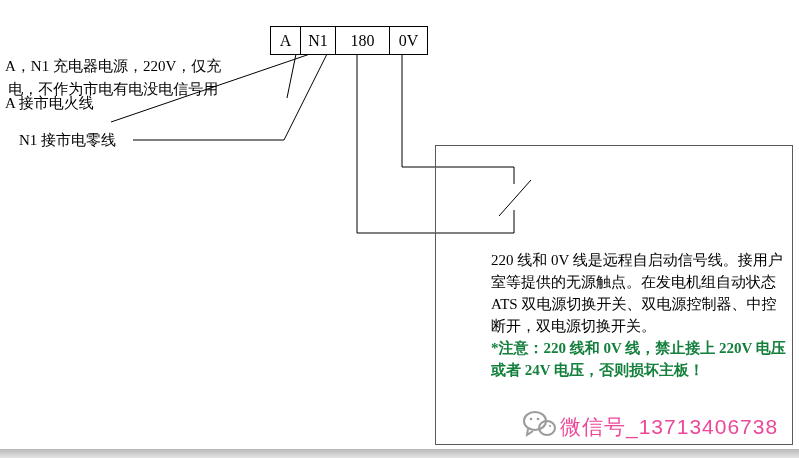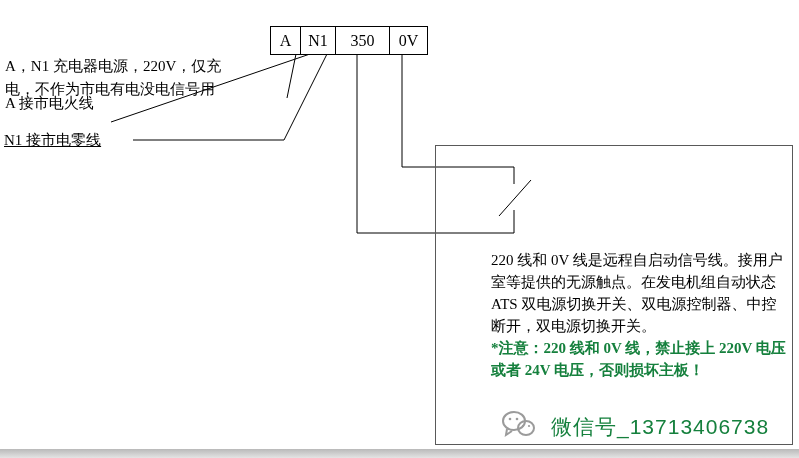--- a/index.html
+++ b/index.html
@@ -3,48 +3,48 @@
 <meta charset="utf-8">
 <style>
   html,body{margin:0;padding:0;}
   body{font-family:"Liberation Serif","DejaVu Serif",serif;background:#ffffff;}
   #canvas{position:relative;width:799px;height:458px;background:#fff;overflow:hidden;}
   svg.wires{position:absolute;left:0;top:0;z-index:1;}
   .terminal-strip{position:absolute;left:270px;top:26px;display:flex;z-index:2;background:#fff;}
   .cell{border:1px solid #000;height:27px;display:flex;align-items:center;justify-content:center;font-size:16px;margin-left:-1px;color:#000;}
   .cell:first-child{margin-left:0;}
   .w-a{width:29px;}.w-n1{width:34px;}.w-220{width:53px;}.w-0v{width:37px;}
-  .ann{position:absolute;font-size:15px;line-height:23px;color:#000;white-space:nowrap;z-index:2;}
+  .ann{position:absolute;font-size:15px;line-height:23px;color:#000;white-space:nowrap;z-index:2;text-align:center;}
   #charger-note{left:5px;top:55px;}
   #live-note{left:5px;top:92px;}
-  #neutral-note{left:4px;top:129px;text-decoration:underline;}
+  #neutral-note{left:19px;top:129px;}
   #info-box{position:absolute;left:435px;top:145px;width:356px;height:298px;border:1px solid #595959;z-index:3;}
   #info-text{position:absolute;left:11px;top:103px;width:338px;font-size:15px;line-height:22px;color:#000;margin-left:44px;}
   .warn{color:#15803d;font-weight:bold;}
-  #watermark{position:absolute;left:501px;top:410px;display:flex;align-items:center;gap:16px;color:#15803d;font-size:21px;letter-spacing:1px;font-family:"Liberation Sans","DejaVu Sans",sans-serif;z-index:5;text-shadow:0 0 1px #ffffff;}
+  #watermark{position:absolute;left:522px;top:410px;display:flex;align-items:center;gap:4px;color:#ec4899;font-size:21px;letter-spacing:1px;font-family:"Liberation Sans","DejaVu Sans",sans-serif;z-index:5;text-shadow:0 0 1px #ffffff;}
   #bottom-bar{position:absolute;left:0;top:449px;width:799px;height:9px;background:linear-gradient(#b9b9b9,#e4e4e4);z-index:4;}
 </style>
 </head>
 <body>
 
 <div id="canvas">
 
   <svg class="wires" width="799" height="458" fill="none" stroke="#000000" stroke-width="1">
     <polyline points="287,98 296,54"></polyline>
     <polyline points="111,122 310,54"></polyline>
     <polyline points="133,140 284,140 327,54"></polyline>
     <polyline points="357,53 357,233 514,233 514,210"></polyline>
     <polyline points="402,53 402,167 514,167 514,184"></polyline>
     <line x1="499" y1="216" x2="531" y2="180"></line>
   </svg>
 
   <div class="terminal-strip">
     <div class="cell w-a">A</div>
     <div class="cell w-n1">N1</div>
-    <div class="cell w-220">350</div>
+    <div class="cell w-220">180</div>
     <div class="cell w-0v">0V</div>
   </div>
 
   <div class="ann" id="charger-note">
     <div>A，N1 充电器电源，220V，仅充</div>
     <div>电，不作为市电有电没电信号用</div>
   </div>
   <div class="ann" id="live-note">A 接市电火线</div>
   <div class="ann" id="neutral-note">N1 接市电零线</div>
 

